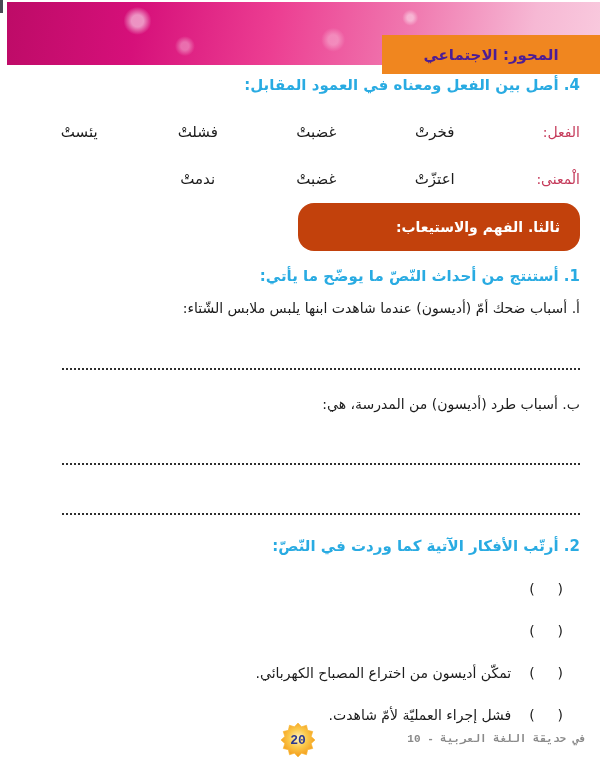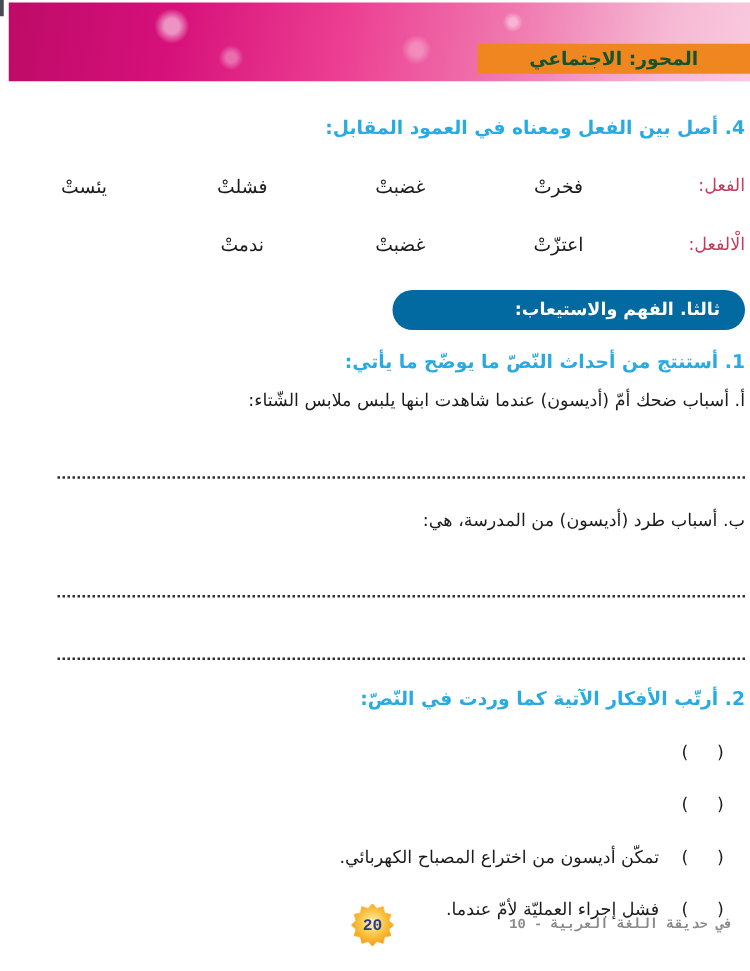--- a/index.html
+++ b/index.html
@@ -16,37 +16,37 @@
   .header-band {
     position:absolute; top:2px; left:7px; right:0; height:63px;
     background:
       radial-gradient(circle at 22% 30%, rgba(255,255,255,.55) 0 6px, rgba(255,255,255,0) 14px),
       radial-gradient(circle at 30% 70%, rgba(255,255,255,.35) 0 4px, rgba(255,255,255,0) 10px),
       radial-gradient(circle at 68% 25%, rgba(255,255,255,.45) 0 3px, rgba(255,255,255,0) 8px),
       radial-gradient(circle at 55% 60%, rgba(255,255,255,.3) 0 5px, rgba(255,255,255,0) 12px),
       linear-gradient(100deg, #bd0b67 0%, #d6107a 22%, #ec3e92 45%, #f07ab0 68%, #f6b8d4 88%, #f9cade 100%);
   }
   .theme-box {
-    position:absolute; top:33px; right:0; width:218px; height:24px;
+    position:absolute; top:33px; right:0; width:218px; height:39px;
     display:flex; align-items:center; justify-content:center;
-    color:#14532d; font-weight:bold; font-size:15px;
+    color:#4c1d95; font-weight:bold; font-size:15px;
   }
   
-  .content { position:absolute; top:70px; right:0; left:0; padding:0 4px; }
+  .content { position:absolute; top:53px; right:0; left:0; padding:0 20px; }
   .q-title { color:#29abe2; font-weight:bold; font-size:15px; margin-top:23px; }
   .match-table { margin-top:14px; }
   .match-row {
     display:grid; grid-template-columns:86px 1fr 1fr 1fr 1fr;
     align-items:center; height:47px; font-size:15px; color:#1c1c1c;
   }
   .match-row .lbl { color:#c53a5a; font-size:14px; }
   .match-row .w { text-align:center; }
   .section-badge {
-    margin:13px 0 0 0; width:282px; height:32px; border-radius:16px;
-    background:#0369a1; color:#fff; font-weight:bold; font-size:14px;
+    margin:1px 0 0 0; width:282px; height:48px; border-radius:16px;
+    background:#c2410c; color:#fff; font-weight:bold; font-size:14px;
     display:flex; align-items:center; padding-right:20px;
   }
   .plain-line { color:#1c1c1c; font-size:14px; margin-top:13px; line-height:1.55; }
   .answer-line {
     border-bottom:2px dotted #2e2e2e; height:26px; margin-left:42px; margin-top:14px;
   }
   .gap-sm { margin-top:24px; }
   .q2-list { margin-top:8px; }
   .q2-row { display:flex; align-items:baseline; margin-top:26px; font-size:14px; color:#1c1c1c; padding-right:16px; }
   .bracket { letter-spacing:1px; margin-left:18px; white-space:pre; }
@@ -81,21 +81,21 @@
 
     <div class="match-table">
       <div class="match-row">
         <span class="lbl">الفعل:</span>
         <span class="w">فخرتْ</span>
         <span class="w">غضبتْ</span>
         <span class="w">فشلتْ</span>
         <span class="w">يئستْ</span>
       </div>
       <div class="match-row">
-        <span class="lbl">الْالفعل:</span>
+        <span class="lbl">الْمعنى:</span>
         <span class="w">اعتزّتْ</span>
         <span class="w">غضبتْ</span>
         <span class="w">ندمتْ</span>
       </div>
     </div>
 
     <div class="section-badge">
       <span>ثالثا. الفهم والاستيعاب:</span>
     </div>
 
@@ -117,21 +117,21 @@
       </div>
       <div class="q2-row">
         <span class="bracket">(&nbsp;&nbsp;&nbsp;&nbsp;)</span>
       </div>
       <div class="q2-row">
         <span class="bracket">(&nbsp;&nbsp;&nbsp;&nbsp;)</span>
         <span>تمكّن أديسون من اختراع المصباح الكهربائي.</span>
       </div>
       <div class="q2-row">
         <span class="bracket">(&nbsp;&nbsp;&nbsp;&nbsp;)</span>
-        <span>فشل إجراء العمليّة لأمّ عندما.</span>
+        <span>فشل إجراء العمليّة لأمّ شاهدت.</span>
       </div>
 
     </div>
 
   </div>
 
   <div class="footer">
     <div class="page-badge">
       <svg viewBox="0 0 32 32">
         <defs>

